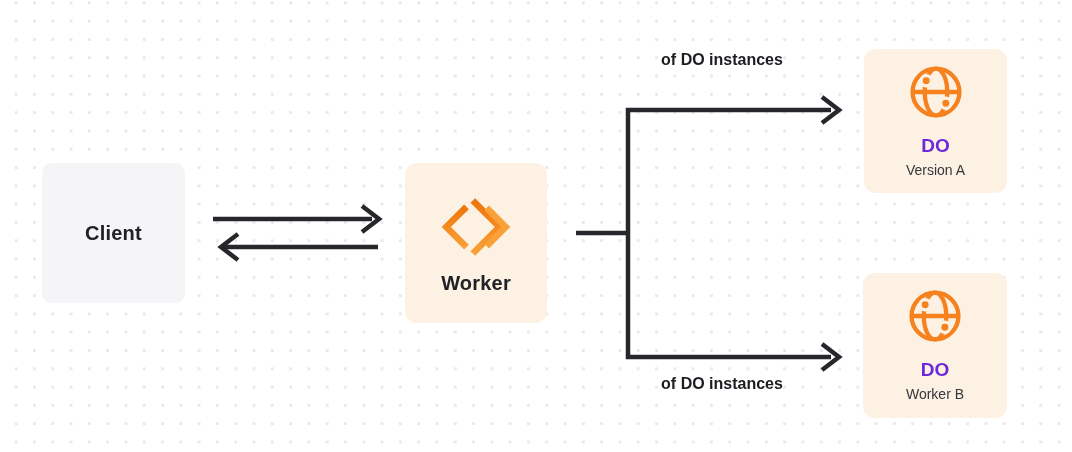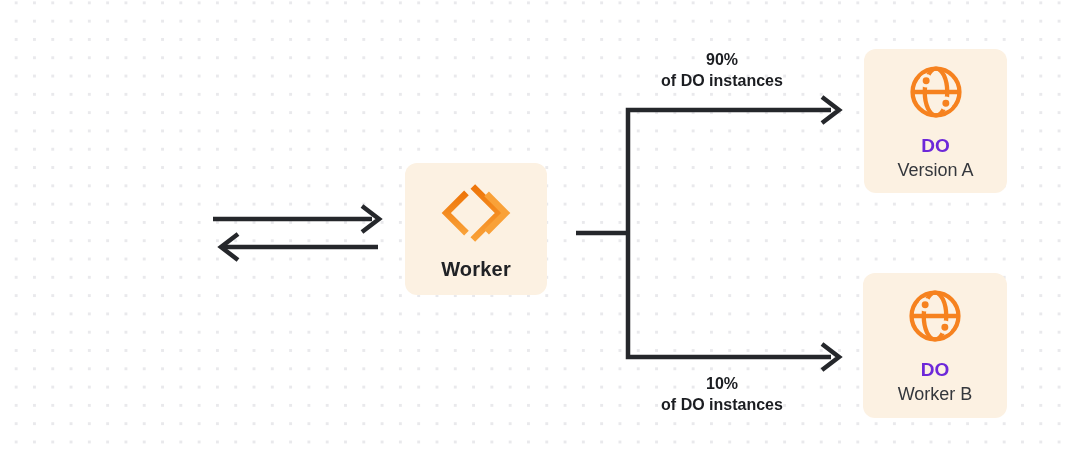--- a/index.html
+++ b/index.html
@@ -13,27 +13,27 @@
     background-size:18.3px 18.3px;
     background-position:7px 12px;
   }
   .connectors{position:absolute;left:0;top:0;width:1072px;height:452px;}
   .connectors path{stroke:#25272b;stroke-width:4.5;fill:none;stroke-linejoin:miter;stroke-linecap:butt;}
   .node{position:absolute;display:flex;flex-direction:column;align-items:center;justify-content:center;box-sizing:border-box;}
   .node-gray{background:#f5f5f7;border-radius:10px;}
   .node-cream{background:#fcf1e2;border-radius:12px;}
   .node-label{font-weight:700;font-size:20px;color:#202226;letter-spacing:.2px;}
   .client{left:42px;top:163px;width:143px;height:140px;}
-  .worker{left:405px;top:163px;width:142px;height:132px;}
+  .worker{left:405px;top:163px;width:142px;height:160px;}
   .worker .icon{margin-bottom:10px;}
   .do-a{left:864px;top:49px;width:143px;height:144px;}
   .do-b{left:863px;top:273px;width:144px;height:145px;}
   .do-box .icon{margin-bottom:13px;}
   .do-title{font-weight:700;font-size:19px;color:#6d28d9;line-height:22px;}
-  .do-subtitle{font-weight:400;font-size:18px;color:#34373c;line-height:22px;margin-top:2px;}
+  .do-subtitle{font-weight:400;font-size:14px;color:#34373c;line-height:22px;margin-top:2px;}
   .split-label{position:absolute;left:612px;width:220px;text-align:center;color:#1b1d21;font-weight:700;font-size:16px;line-height:21px;}
   .split-top{top:49px;}
   .split-bottom{top:373px;}
   .icon svg{display:block;}
 </style>
 </head>
 <body>
 
 <div class="canvas">
 
@@ -41,20 +41,23 @@
     <path d="M213 219 H372"></path>
     <path d="M362 206 L379 219 L362 232"></path>
     <path d="M378 247 H221"></path>
     <path d="M238 234 L221 247 L238 260"></path>
     <path d="M576 233 H630"></path>
     <path d="M831 110 H628 V357 H831"></path>
     <path d="M822 97 L839 110 L822 123"></path>
     <path d="M822 344 L839 357 L822 370"></path>
   </svg>
 
+  <div class="node node-gray client">
+    <span class="node-label">Client</span>
+  </div>
 
   <div class="node node-cream worker">
     <span class="icon">
       <svg viewBox="0 0 66 64" width="70" height="70">
         <defs>
           <linearGradient id="wg" x1="0" y1="0" x2="0" y2="1">
             <stop offset="0" stop-color="#ee7509"></stop>
             <stop offset="1" stop-color="#f9a138"></stop>
           </linearGradient>
         </defs>
@@ -62,26 +65,24 @@
           <path d="M24 13 L5 32 L24 51" stroke="url(#wg)"></path>
           <path d="M30 7 L55 32 L30 57" stroke="url(#wg)"></path>
           <path d="M43 14 L61 32 L43 50" stroke="#f9a138"></path>
         </g>
       </svg>
     </span>
     <span class="node-label">Worker</span>
   </div>
 
   <div class="split-label split-top">
-    <div>90%</div>
     <div>of DO instances</div>
   </div>
 
   <div class="split-label split-bottom">
-    <div>10%</div>
     <div>of DO instances</div>
   </div>
 
   <div class="node node-cream do-box do-a">
     <span class="icon">
       <svg viewBox="0 0 64 64" width="60" height="60">
         <g fill="none" stroke="#f6821f" stroke-width="4.6">
           <circle cx="32" cy="32" r="25"></circle>
           <ellipse cx="32" cy="32" rx="12" ry="25"></ellipse>
           <path d="M7 32 H57"></path>

